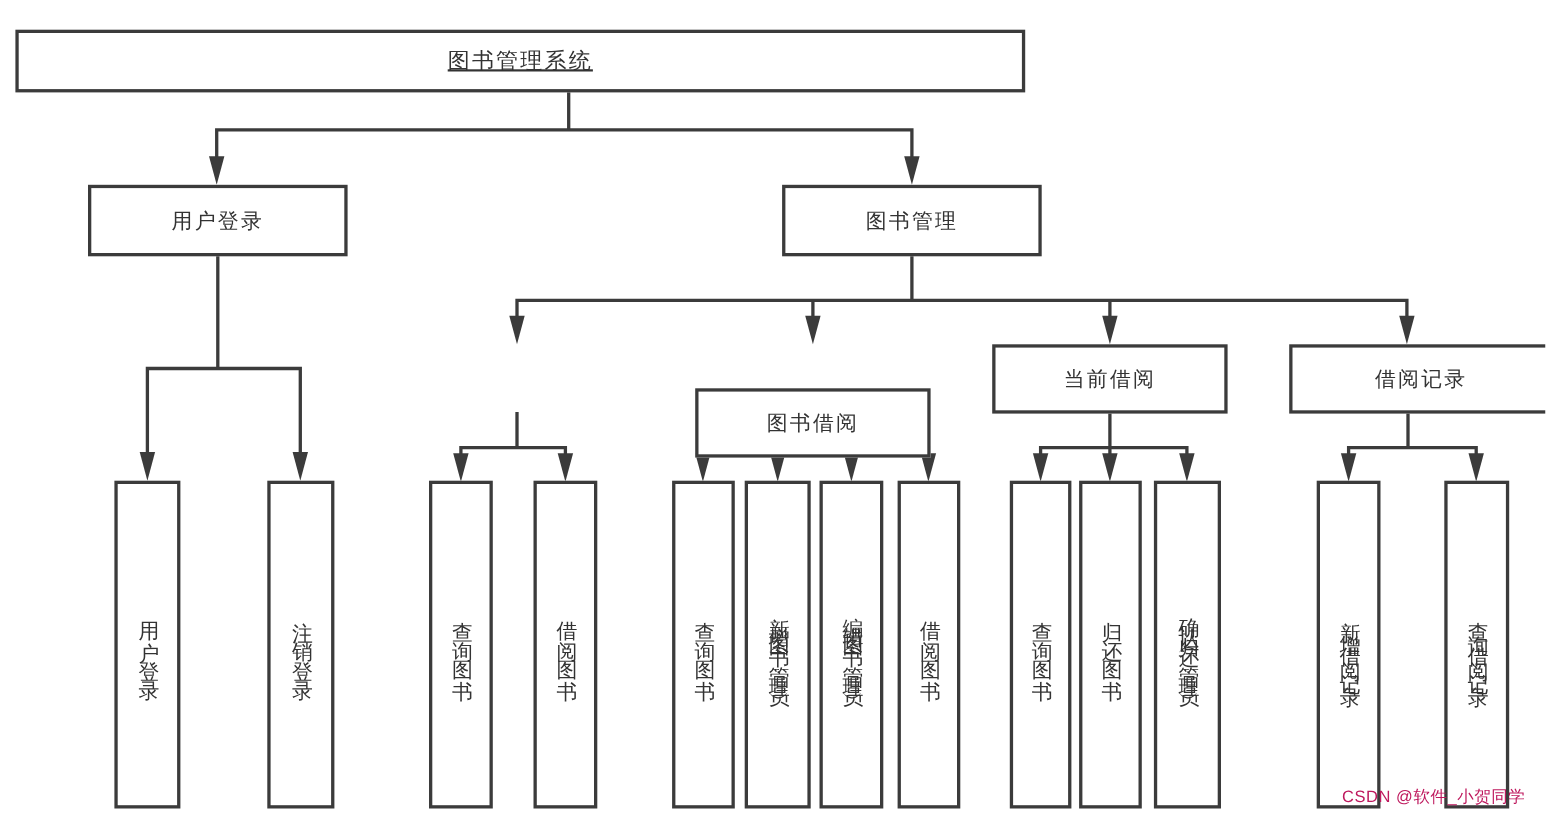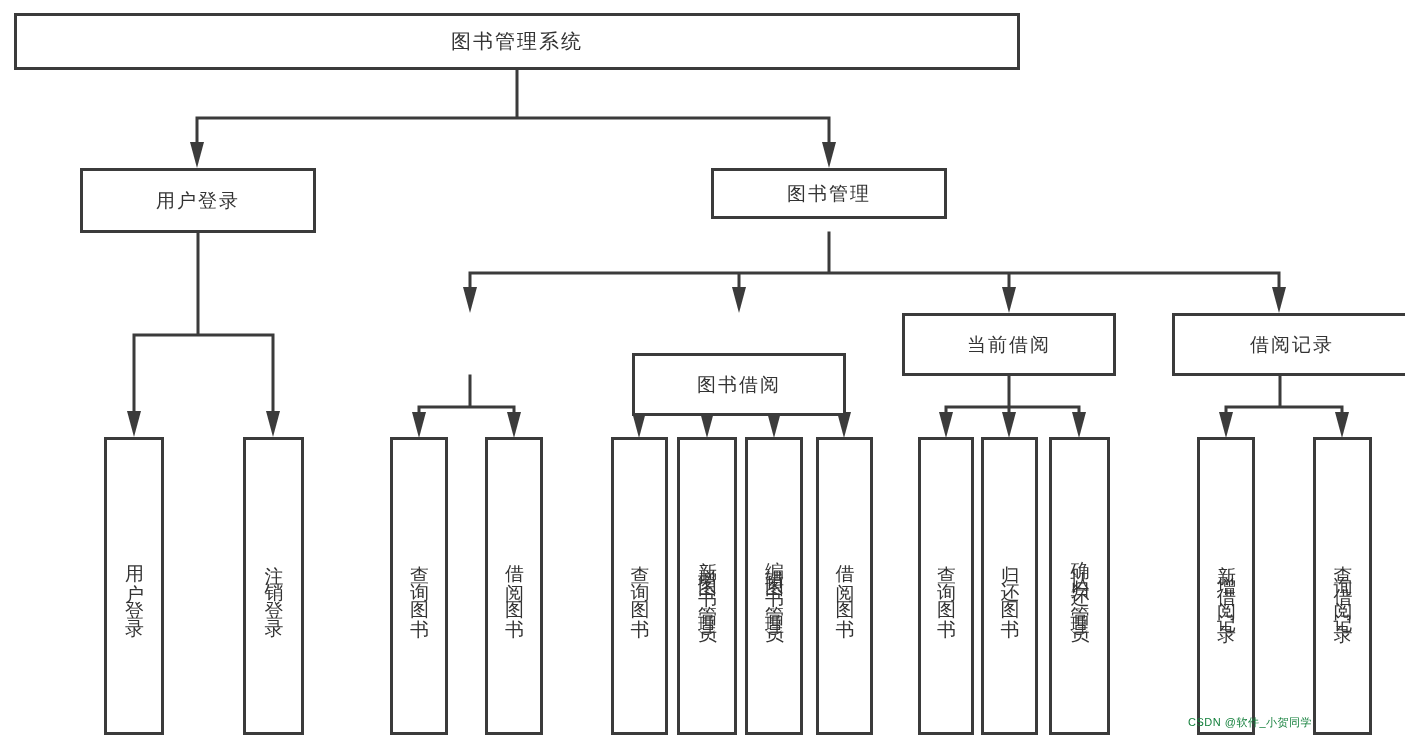--- a/index.html
+++ b/index.html
@@ -33,25 +33,25 @@
     text-orientation: mixed;
     font-size: 19px;
     line-height: 1.2;
     color: #333333;
   }
   .ls4 { letter-spacing: 18px; }
   .ls6 { letter-spacing: 12px; }
   .ls9 { letter-spacing: 9px; }
   #watermark {
     position: absolute;
-    left: 1188px;
+    left: 1220px;
     top: 715px;
-    font-size: 11px;
+    font-size: 15px;
     letter-spacing: 0.5px;
-    color: #15803d;
+    color: #be185d;
     white-space: nowrap;
     z-index: 5;
   }
 </style>
 </head>
 <body>
 
 <div id="canvas">
 
   <svg id="connectors" viewBox="0 0 1405 747" xmlns="http://www.w3.org/2000/svg">
@@ -94,28 +94,28 @@
 
       <polygon points="939,412 953,412 946,438"></polygon>
       <polygon points="1002,412 1016,412 1009,438"></polygon>
       <polygon points="1072,412 1086,412 1079,438"></polygon>
 
       <polygon points="1219,412 1233,412 1226,438"></polygon>
       <polygon points="1335,412 1349,412 1342,438"></polygon>
     </g>
   </svg>
 
-  <div class="node hnode root-node" style="left:14px; top:13px; width:1006px; height:57px;">
+  <div class="node hnode root-node" style="left:14px; top:27px; width:918px; height:57px;text-decoration:underline;">
     <span>图书管理系统</span>
   </div>
 
   <div class="node hnode" style="left:80px; top:168px; width:236px; height:65px;">
     <span>用户登录</span>
   </div>
-  <div class="node hnode" style="left:711px; top:168px; width:236px; height:51px;">
+  <div class="node hnode" style="left:711px; top:168px; width:236px; height:65px;">
     <span>图书管理</span>
   </div>
 
   <div class="node hnode" style="left:632px; top:313px; width:214px; height:63px;margin-top:40px;">
     <span>图书借阅</span>
   </div>
   <div class="node hnode" style="left:902px; top:313px; width:214px; height:63px;">
     <span>当前借阅</span>
   </div>
   <div class="node hnode" style="left:1172px; top:313px; width:240px; height:63px;">

